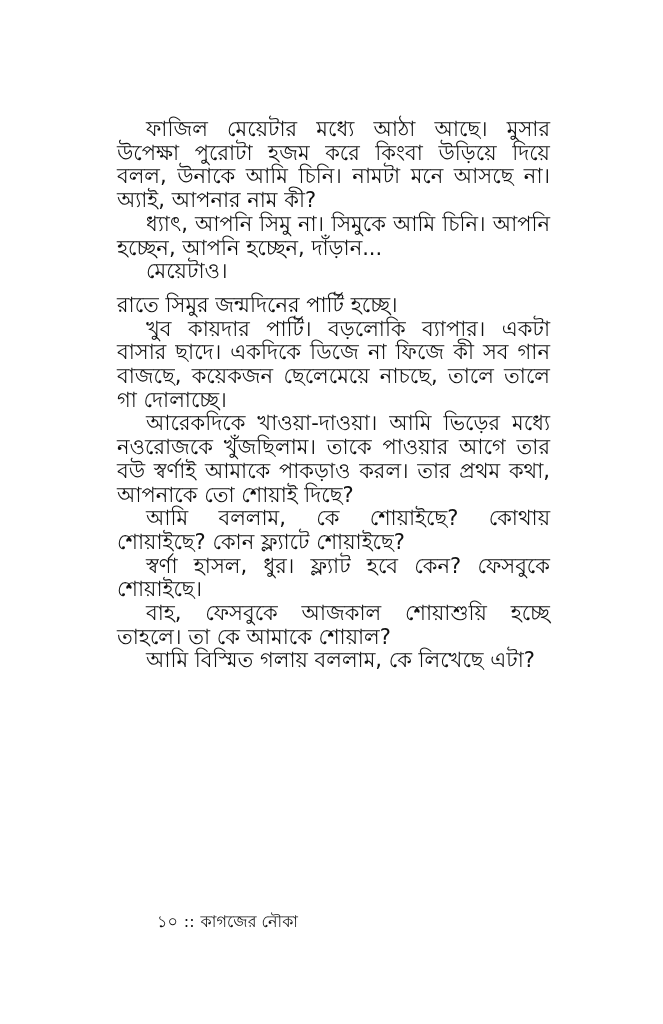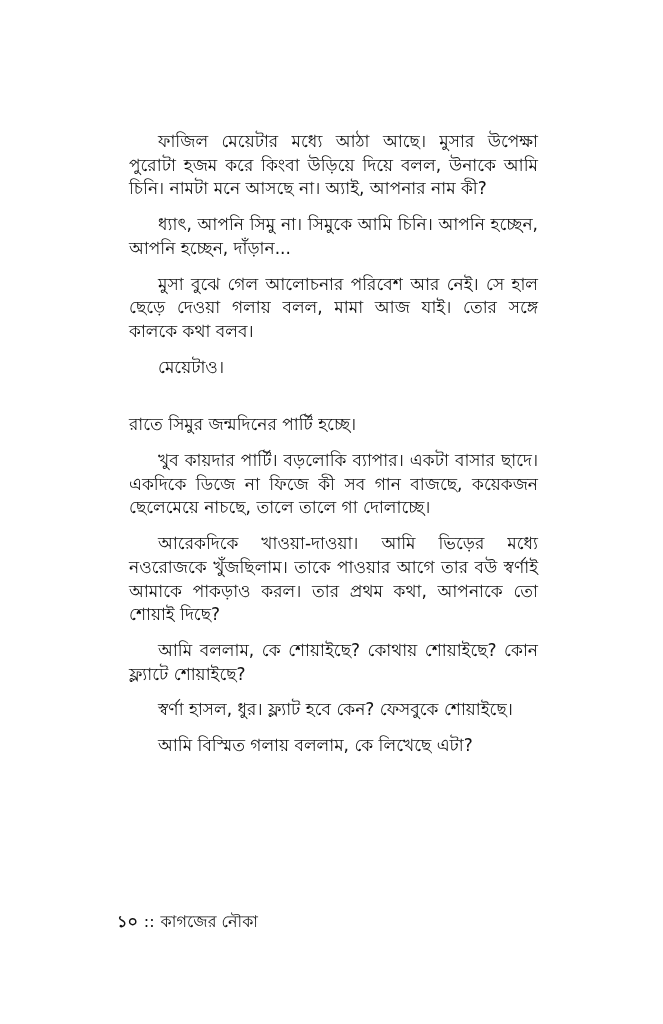--- a/index.html
+++ b/index.html
@@ -15,62 +15,63 @@
       color: #111111;
       font-family: "DejaVu Sans", sans-serif;
     }
     .page {
       position: absolute;
       left: 117px;
       top: 118px;
       width: 433px;
     }
     .para {
-      margin: 12px;
-      font-size: 17px;
+      margin: 0;
+      font-size: 21px;
       line-height: 23.7px;
       text-align: justify;
       text-indent: 29px;
       letter-spacing: 0;
     }
     .para.no-indent {
       text-indent: 0;
     }
     .section-gap {
       height: 10px;
     }
     .footer {
       position: absolute;
       left: 117px;
       top: 910px;
       font-size: 16px;
       line-height: 24px;
       white-space: nowrap;
     }
     .footer .page-num {
-      font-weight: bold;
+      font-weight: normal;
+      margin-left: 40px;
     }
     .footer .sep {
       margin: 0 6px;
     }
   </style>
 </head>
 <body>
 
 <div class="page">
   <p class="para">ফাজিল মেয়েটার মধ্যে আঠা আছে। মুসার উপেক্ষা পুরোটা হজম করে কিংবা উড়িয়ে দিয়ে বলল, উনাকে আমি চিনি। নামটা মনে আসছে না। অ্যাই, আপনার নাম কী?</p>
   <p class="para">ধ্যাৎ, আপনি সিমু না। সিমুকে আমি চিনি। আপনি হচ্ছেন, আপনি হচ্ছেন, দাঁড়ান...</p>
-  <p class="para">মুসা বুঝে গেল আলোচনার পরিবেশ আর নেই। সে হাল ছেড়ে দেওয়া গলায় বলল, মামা আজ যাই। তোর সঙ্গে কালকে কথা বলব।</p>
   <p class="para">মেয়েটাও।</p>
 
   <div class="section-gap"></div>
 
   <p class="para no-indent">রাতে সিমুর জন্মদিনের পার্টি হচ্ছে।</p>
   <p class="para">খুব কায়দার পার্টি। বড়লোকি ব্যাপার। একটা বাসার ছাদে। একদিকে ডিজে না ফিজে কী সব গান বাজছে, কয়েকজন ছেলেমেয়ে নাচছে, তালে তালে গা দোলাচ্ছে।</p>
   <p class="para">আরেকদিকে খাওয়া-দাওয়া। আমি ভিড়ের মধ্যে নওরোজকে খুঁজছিলাম। তাকে পাওয়ার আগে তার বউ স্বর্ণাই আমাকে পাকড়াও করল। তার প্রথম কথা, আপনাকে তো শোয়াই দিছে?</p>
   <p class="para">আমি বললাম, কে শোয়াইছে? কোথায় শোয়াইছে? কোন ফ্ল্যাটে শোয়াইছে?</p>
   <p class="para">স্বর্ণা হাসল, ধুর। ফ্ল্যাট হবে কেন? ফেসবুকে শোয়াইছে।</p>
+  <p class="para">বাহ, ফেসবুকে আজকাল শোয়াশুয়ি হচ্ছে তাহলে। তা কে আমাকে শোয়াল?</p>
   <p class="para">আমি বিস্মিত গলায় বললাম, কে লিখেছে এটা?</p>
 </div>
 
 <div class="footer">
   <span class="page-num">১০</span><span class="sep">::</span><span>কাগজের নৌকা</span>
 </div>
 
 </body></html>

